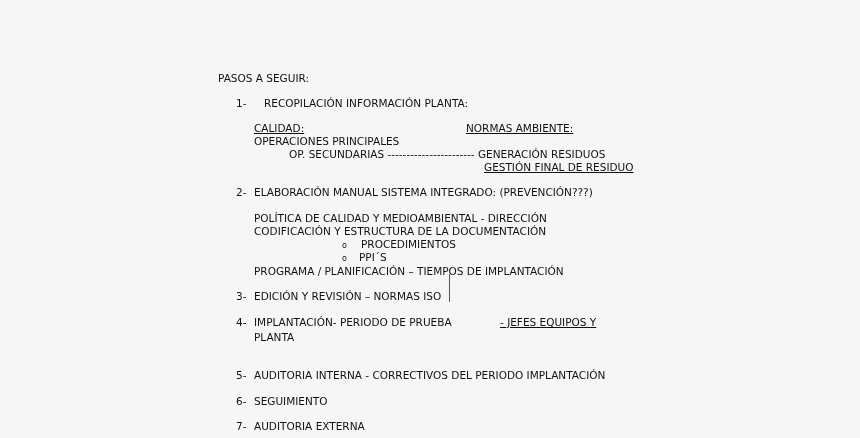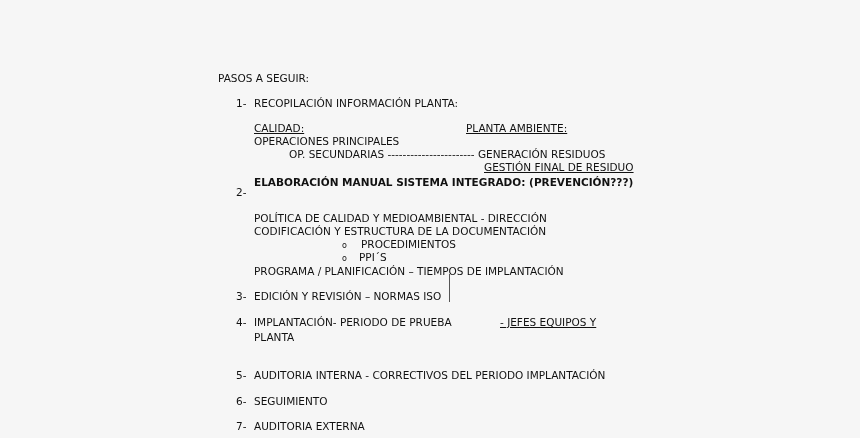--- a/index.html
+++ b/index.html
@@ -12,29 +12,29 @@
   .i { }
   .vline { position:absolute; width:1px; background:#555; }
 </style>
 </head>
 <body>
 
 <div>
   <div class="t" style="left:218px;top:40px;">PASOS A SEGUIR:</div>
 
   <div class="t" style="left:236px;top:65px;">1-</div>
-  <div class="t" style="left:254px;top:65px;">RECOPILACIÓN INFORMACIÓN PLANTA:</div>
+  <div class="t" style="left:264px;top:65px;">RECOPILACIÓN INFORMACIÓN PLANTA:</div>
   <div class="t u" style="left:254px;top:90px;">CALIDAD:</div>
-  <div class="t u" style="left:466px;top:90px;">PLANTA AMBIENTE:</div>
+  <div class="t u" style="left:466px;top:90px;">NORMAS AMBIENTE:</div>
   <div class="t" style="left:254px;top:103px;">OPERACIONES PRINCIPALES</div>
   <div class="t" style="left:289px;top:116px;">OP. SECUNDARIAS ----------------------- GENERACIÓN RESIDUOS</div>
   <div class="t u i" style="left:484px;top:129px;">GESTIÓN FINAL DE RESIDUO</div>
 
   <div class="t" style="left:236px;top:154px;">2-</div>
-  <div class="t" style="left:254px;top:144px;font-weight:bold;">ELABORACIÓN MANUAL SISTEMA INTEGRADO: (PREVENCIÓN???)</div>
+  <div class="t" style="left:254px;top:154px;">ELABORACIÓN MANUAL SISTEMA INTEGRADO: (PREVENCIÓN???)</div>
   <div class="t" style="left:254px;top:180px;">POLÍTICA DE CALIDAD Y MEDIOAMBIENTAL - DIRECCIÓN</div>
   <div class="t" style="left:254px;top:193px;text-align:center;">CODIFICACIÓN Y ESTRUCTURA DE LA DOCUMENTACIÓN</div>
   <div class="t" style="left:342px;top:207px;font-size:8px;">o</div>
   <div class="t" style="left:361px;top:206px;">PROCEDIMIENTOS</div>
   <div class="t" style="left:342px;top:220px;font-size:8px;">o</div>
   <div class="t" style="left:359px;top:219px;text-align:center;">PPI´S</div>
   <div class="t" style="left:254px;top:233px;">PROGRAMA / PLANIFICACIÓN – TIEMPOS DE IMPLANTACIÓN</div>
 
   <div class="t" style="left:236px;top:258px;">3-</div>
   <div class="t" style="left:254px;top:258px;">EDICIÓN Y REVISIÓN – NORMAS ISO</div>

